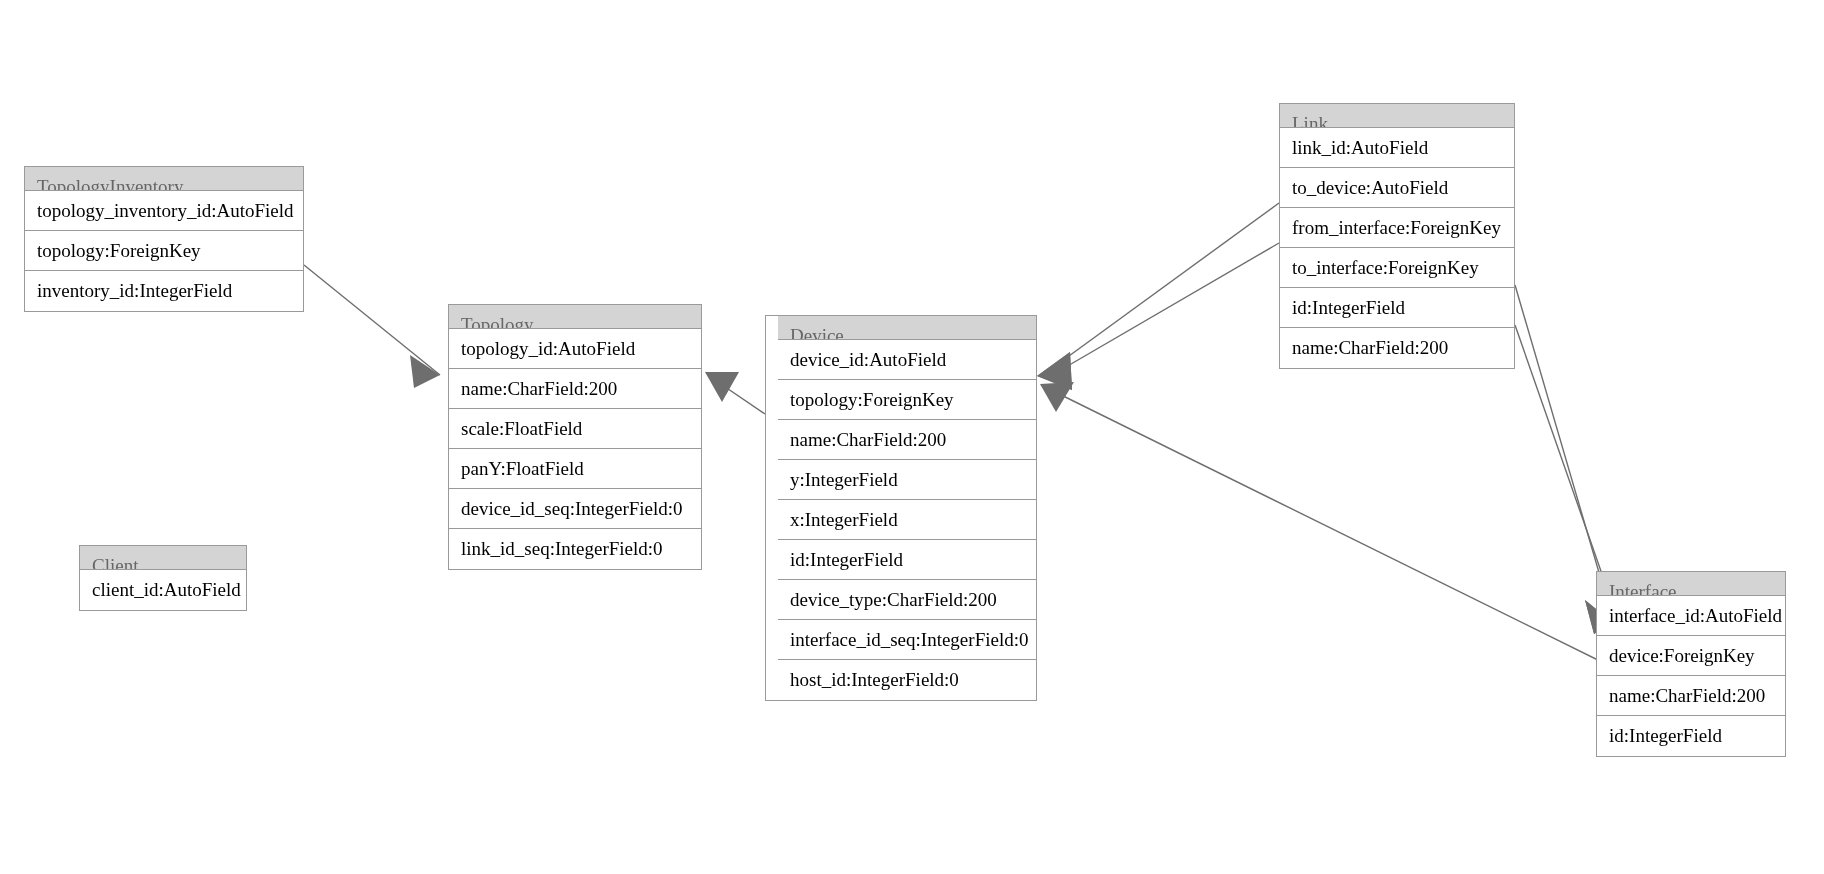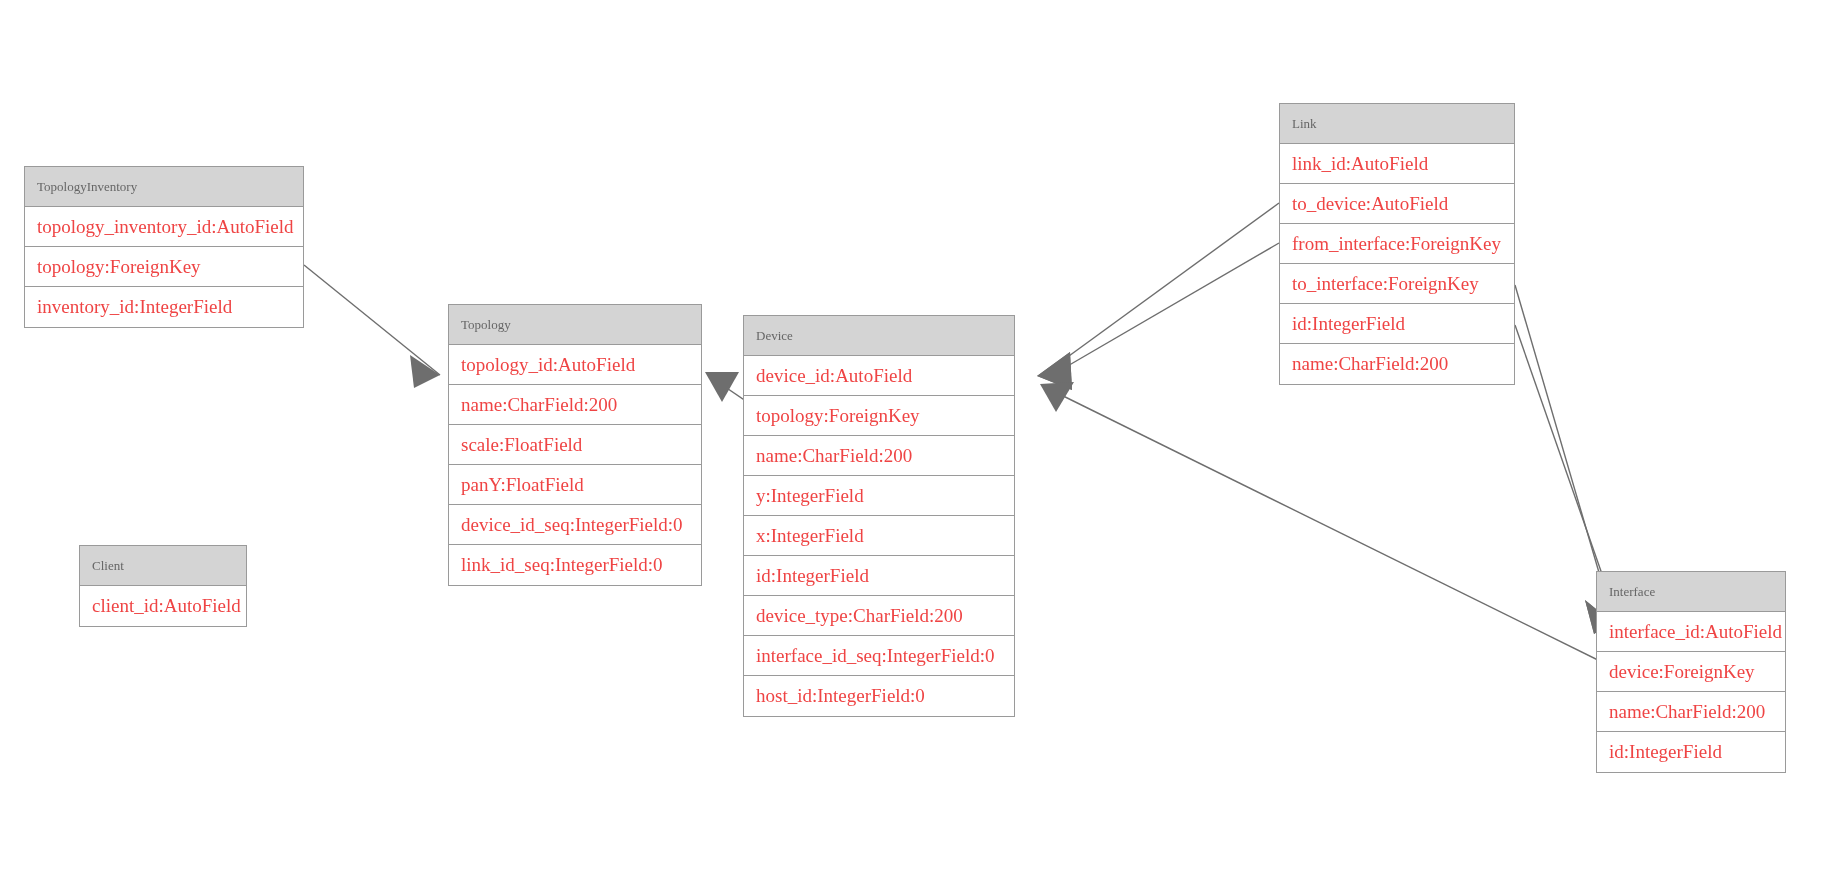--- a/index.html
+++ b/index.html
@@ -27,36 +27,36 @@
   }
   .entity {
     position: absolute;
     box-sizing: border-box;
     border: 1px solid #9a9a9a;
     background: #ffffff;
     z-index: 2;
   }
   .entity-header {
     box-sizing: border-box;
-    height: 40px;
+    height: 24px;
     line-height: 40px;
     background: #d4d4d4;
     border-bottom: 1px solid #9a9a9a;
     color: #666666;
-    font-size: 13px;
+    font-size: 19px;
     padding: 0 0 0 12px;
     white-space: nowrap;
     overflow: hidden;
   }
   .entity-field {
     box-sizing: border-box;
     height: 40px;
     line-height: 40px;
     border-bottom: 1px solid #9a9a9a;
-    color: #ef4444;
+    color: #000000;
     font-size: 19px;
     padding: 0 0 0 12px;
     white-space: nowrap;
     overflow: hidden;
     background: #ffffff;
   }
   .entity-field:last-child {
     border-bottom: none;
   }
 </style>
@@ -109,21 +109,21 @@
       </div>
       <div class="entity" style="left: 448px; top: 304px; width: 254px;">
         <div class="entity-header">Topology</div>
         <div class="entity-field">topology_id:AutoField</div>
         <div class="entity-field">name:CharField:200</div>
         <div class="entity-field">scale:FloatField</div>
         <div class="entity-field">panY:FloatField</div>
         <div class="entity-field">device_id_seq:IntegerField:0</div>
         <div class="entity-field">link_id_seq:IntegerField:0</div>
       </div>
-      <div class="entity" style="left: 743px; top: 315px; width: 272px;">
+      <div class="entity" style="left: 765px; top: 315px; width: 272px; padding-left: 12px;">
         <div class="entity-header">Device</div>
         <div class="entity-field">device_id:AutoField</div>
         <div class="entity-field">topology:ForeignKey</div>
         <div class="entity-field">name:CharField:200</div>
         <div class="entity-field">y:IntegerField</div>
         <div class="entity-field">x:IntegerField</div>
         <div class="entity-field">id:IntegerField</div>
         <div class="entity-field">device_type:CharField:200</div>
         <div class="entity-field">interface_id_seq:IntegerField:0</div>
         <div class="entity-field">host_id:IntegerField:0</div>

